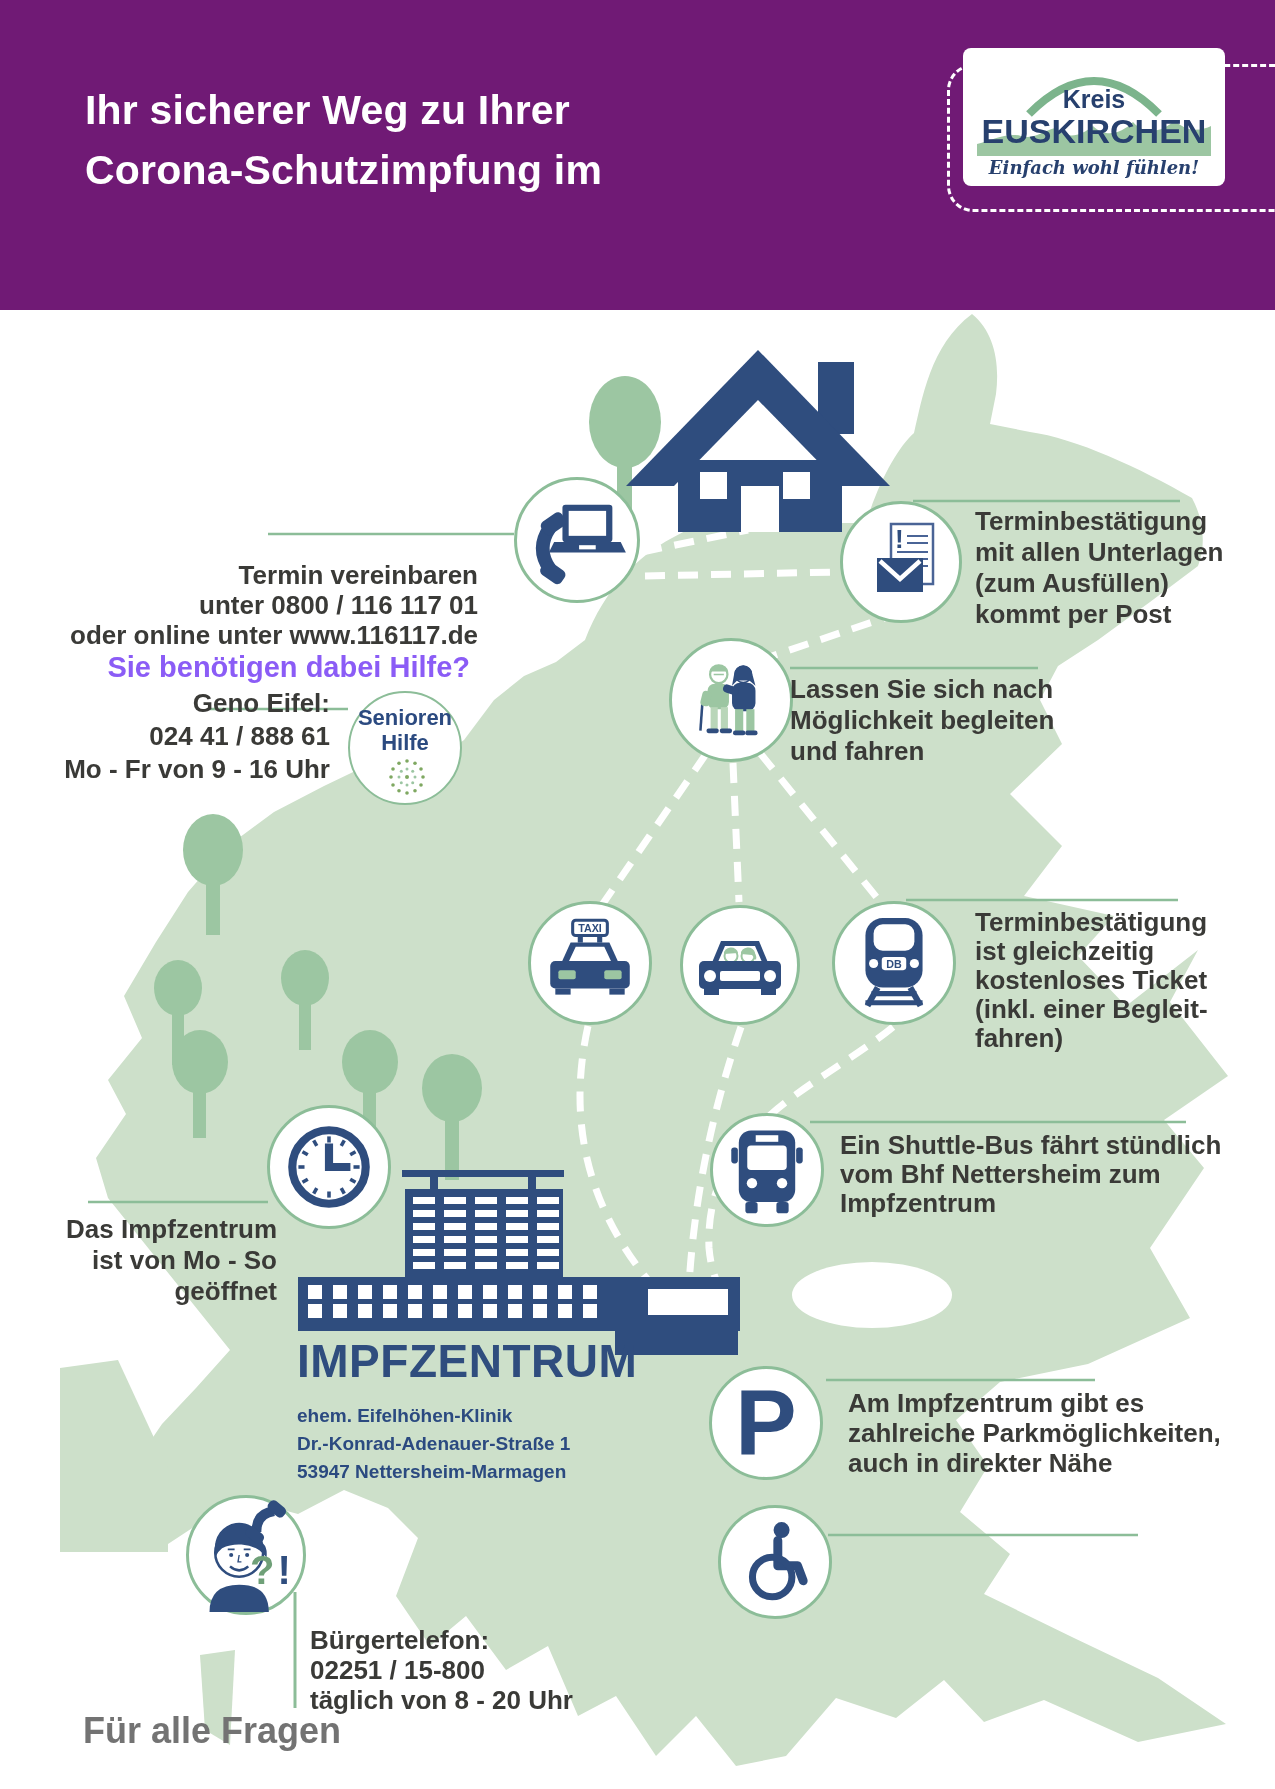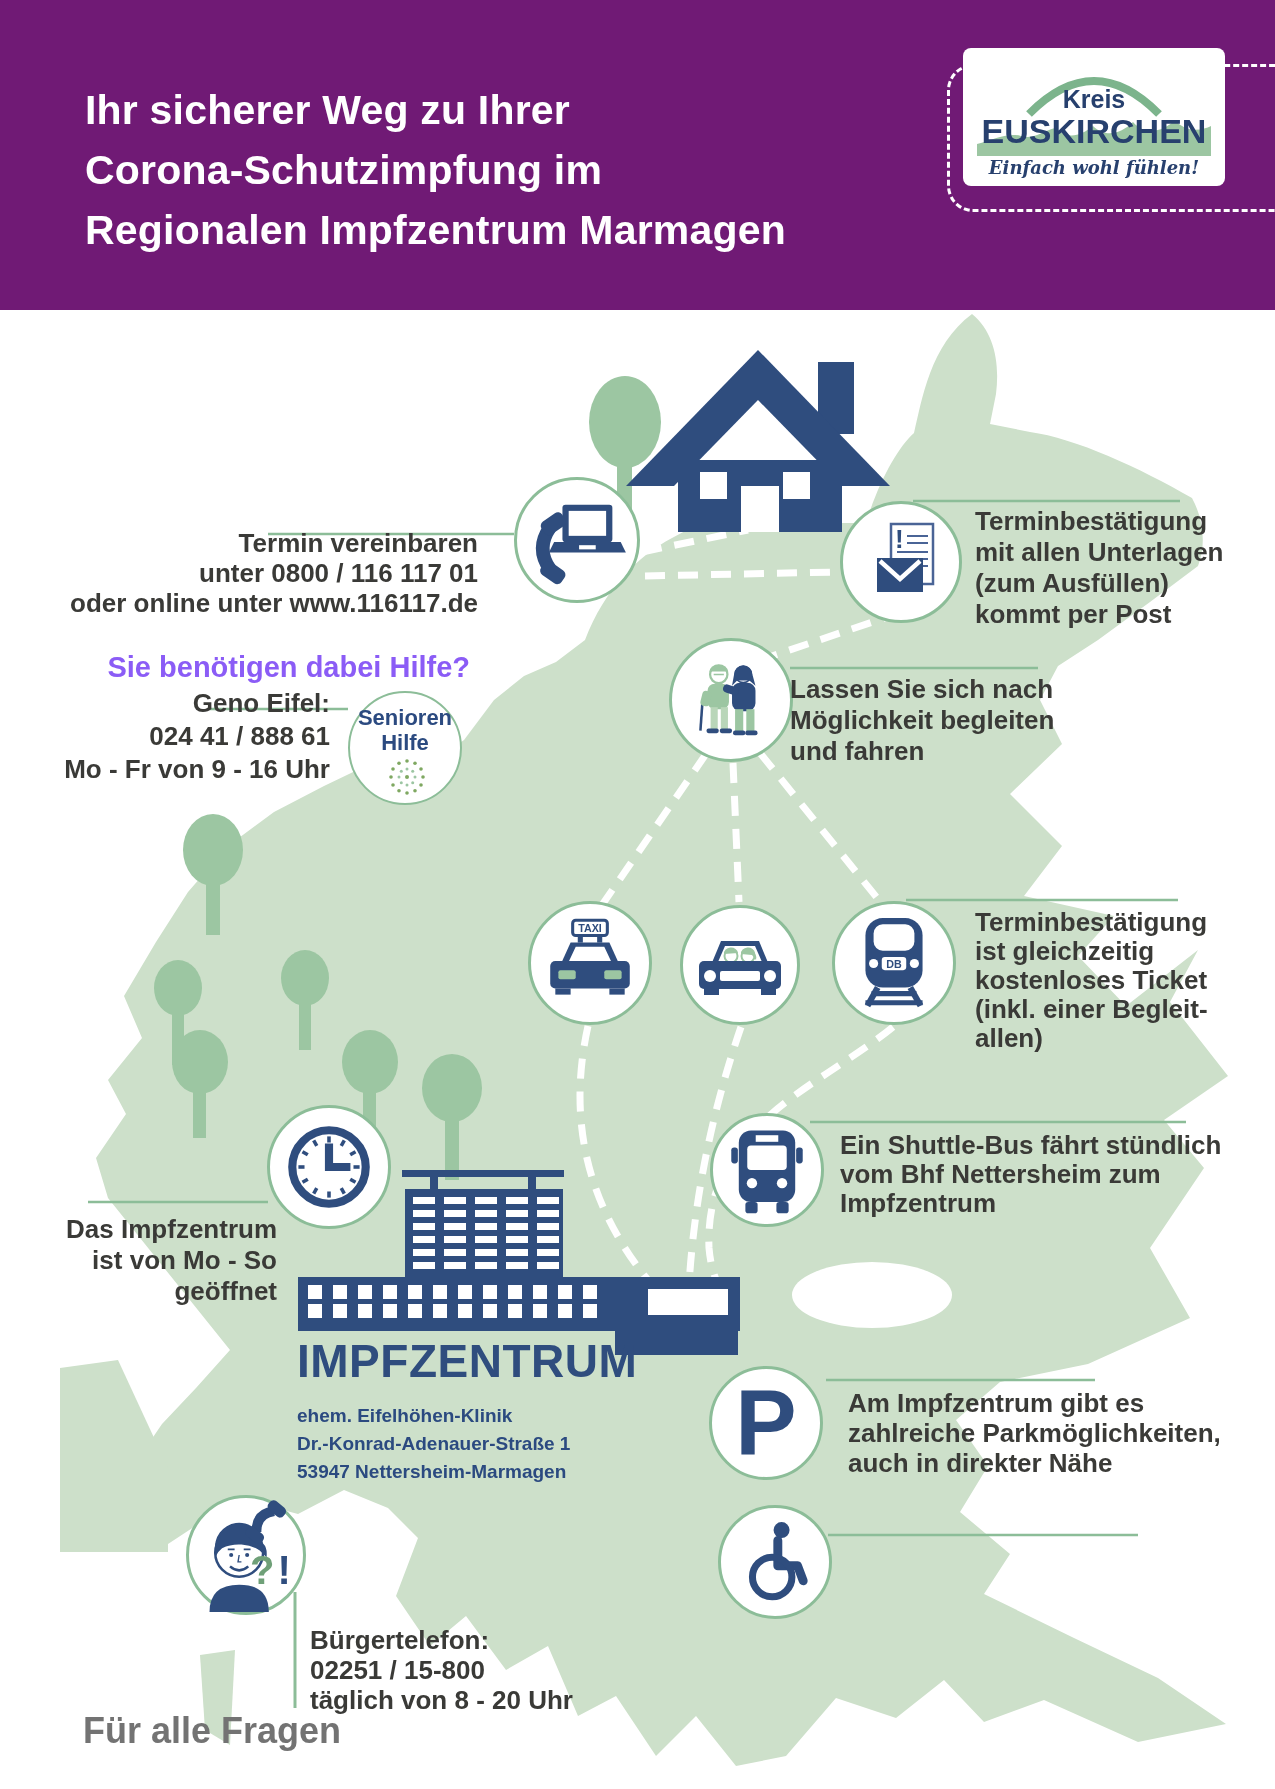--- a/index.html
+++ b/index.html
@@ -179,21 +179,20 @@
           <rect x="558" y="1304" width="14" height="14"></rect>
           <rect x="583" y="1304" width="14" height="14"></rect>
       </g>
     </g>
   </svg>
 
   <div class="header">
     <div class="title">
       <span>Ihr sicherer Weg zu Ihrer</span>
       <span>Corona-Schutzimpfung im</span>
-      <span>Regionalen Impfzentrum Marmagen</span>
     </div>
   </div>
   <div class="logo-dash"></div>
   <div class="logo-card">
     <svg width="262" height="138" viewBox="0 0 262 138">
       <path d="M14,104 L14,96 C30,92 44,84 58,88 C70,92 78,84 92,80 C104,92 118,88 130,78
                C142,90 158,86 170,74 C182,88 200,84 212,72 C224,86 240,82 248,78 L248,108 L14,108 Z" fill="#9cc6a2"></path>
       <path d="M66,66 Q131,0 196,66" stroke="#7cb48c" stroke-width="8" fill="none"></path>
       <text x="131" y="60" text-anchor="middle" font-size="25" font-weight="bold" fill="#27406e">Kreis</text>
       <text x="131" y="95" text-anchor="middle" font-size="34" font-weight="bold" fill="#27406e">EUSKIRCHEN</text>
@@ -398,21 +397,21 @@
       <path d="M18,100 q0,-24 26,-24 q26,0 26,24 z" fill="#2f4d7e"></path>
       <g transform="translate(76,10) rotate(40)">
         <path d="M0,2 Q-11,14 0,26" stroke="#2f4d7e" stroke-width="8.5" fill="none"></path>
         <rect x="-8" y="-6" width="17" height="10" rx="4" fill="#2f4d7e"></rect>
         <rect x="-8" y="24" width="17" height="10" rx="4" fill="#2f4d7e"></rect>
       </g>
     </svg>
   </div>
   <div class="marks"><span class="q">?</span><span class="e">!</span></div>
 
-  <div class="tx r" style="right:797px;top:528px;">
+  <div class="tx r" style="right:797px;top:560px;">
     <span>Termin vereinbaren</span>
     <span>unter 0800 / 116 117 01</span>
     <span>oder online unter www.116117.de</span>
   </div>
 
   <div class="tx r blue" style="right:805px;top:652px;font-size:29px;">
     <span>Sie benötigen dabei Hilfe?</span>
   </div>
 
   <div class="tx r" style="right:945px;top:687px;line-height:33px;">
@@ -432,21 +431,21 @@
     <span>Lassen Sie sich nach</span>
     <span>Möglichkeit begleiten</span>
     <span>und fahren</span>
   </div>
 
   <div class="tx" style="left:975px;top:908px;line-height:29px;">
     <span>Terminbestätigung</span>
     <span>ist gleichzeitig</span>
     <span>kostenloses Ticket</span>
     <span>(inkl. einer Begleit-</span>
-    <span>allen)</span>
+    <span>fahren)</span>
   </div>
 
   <div class="tx" style="left:840px;top:1131px;line-height:29px;">
     <span>Ein Shuttle-Bus fährt stündlich</span>
     <span>vom Bhf Nettersheim zum</span>
     <span>Impfzentrum</span>
   </div>
 
   <div class="tx r" style="right:998px;top:1214px;line-height:31px;">
     <span>Das Impfzentrum</span>

